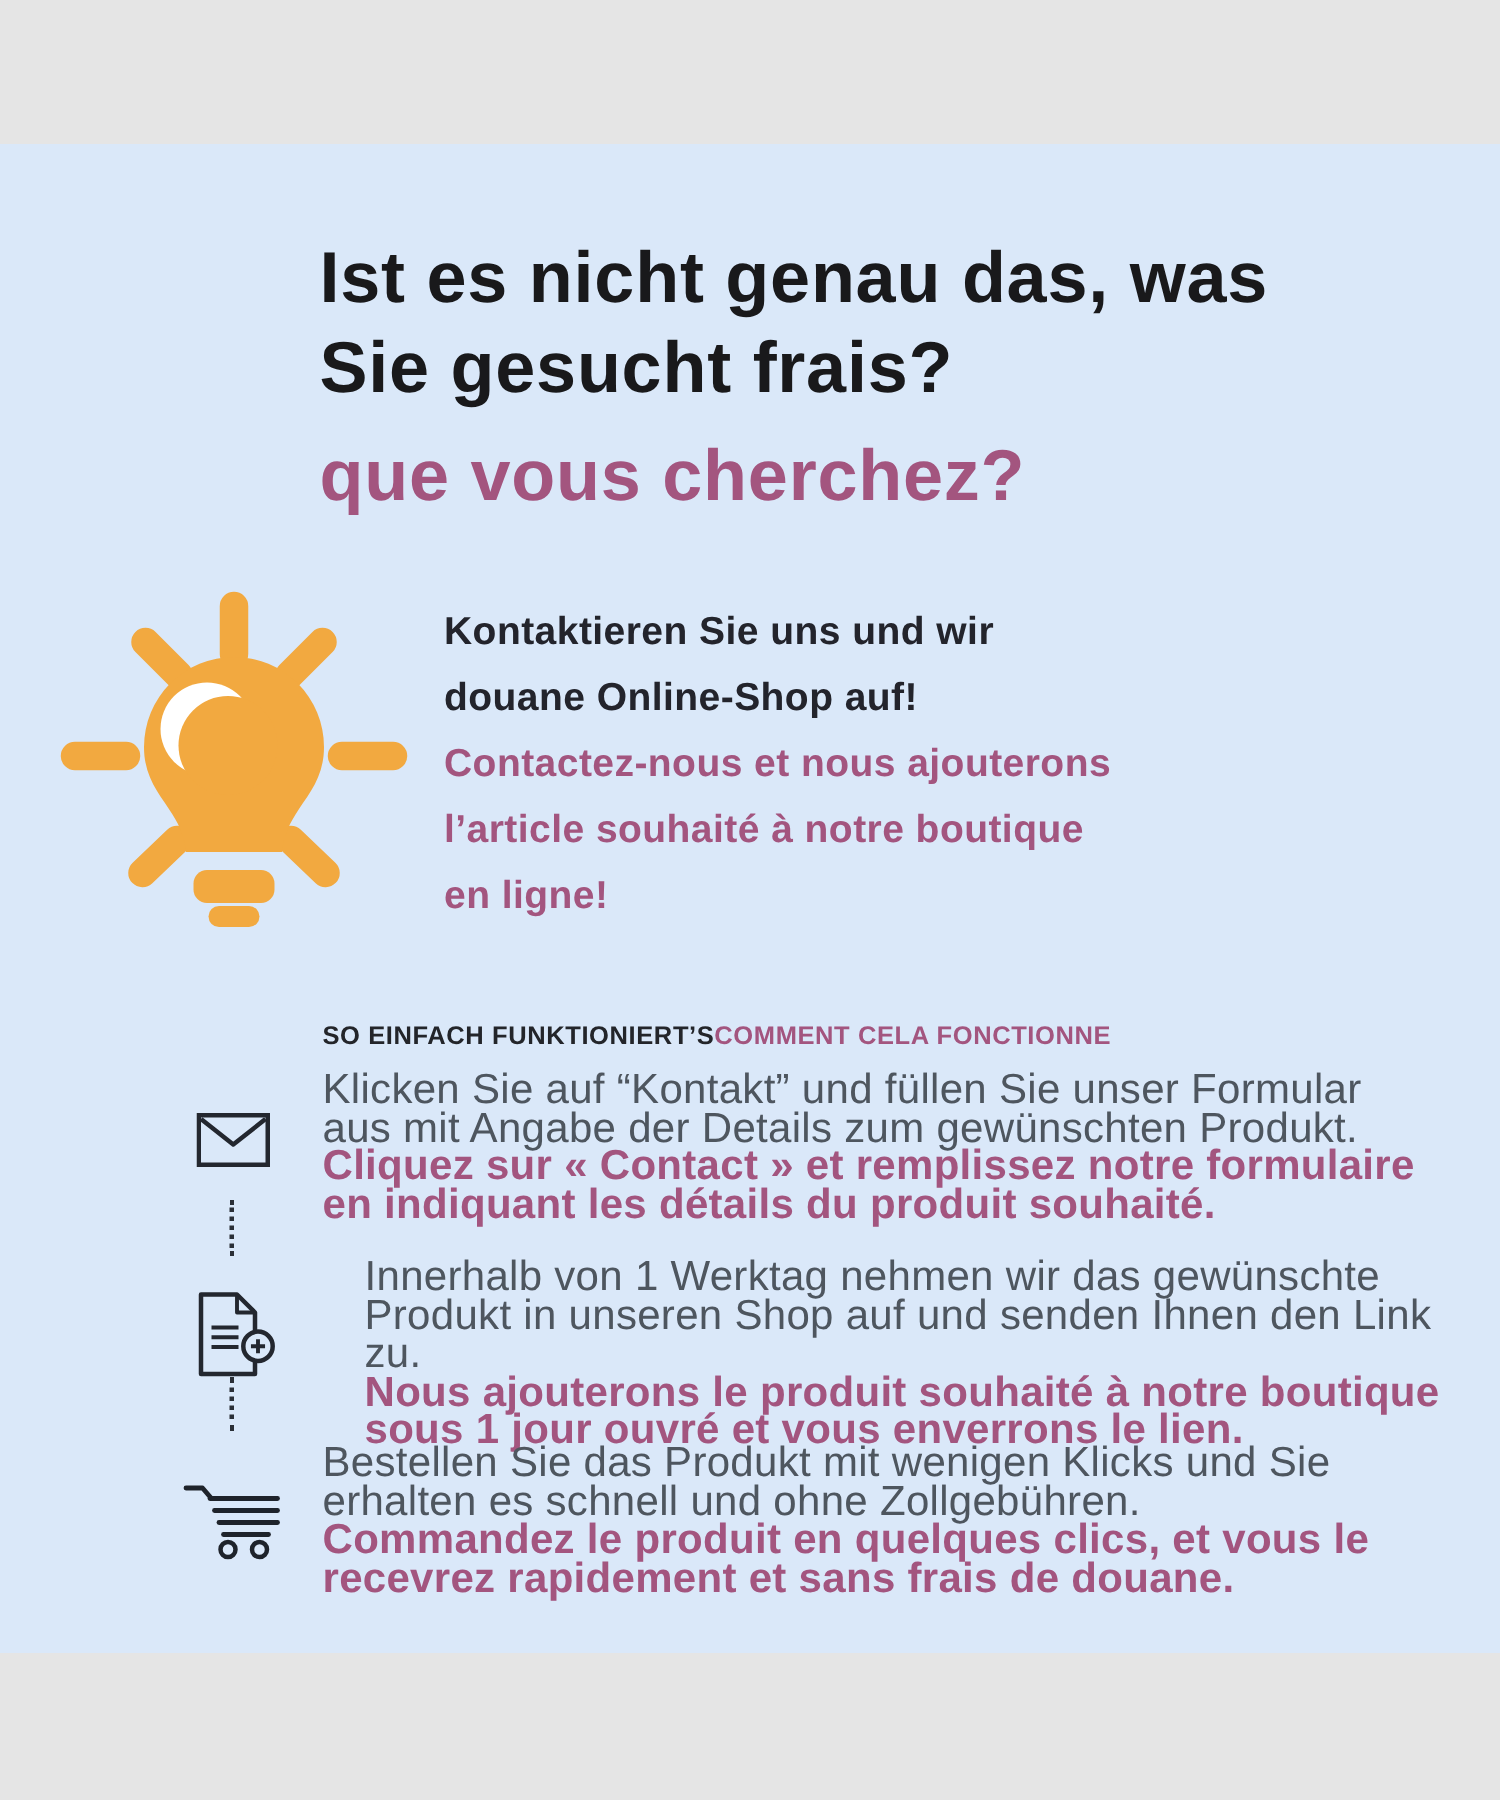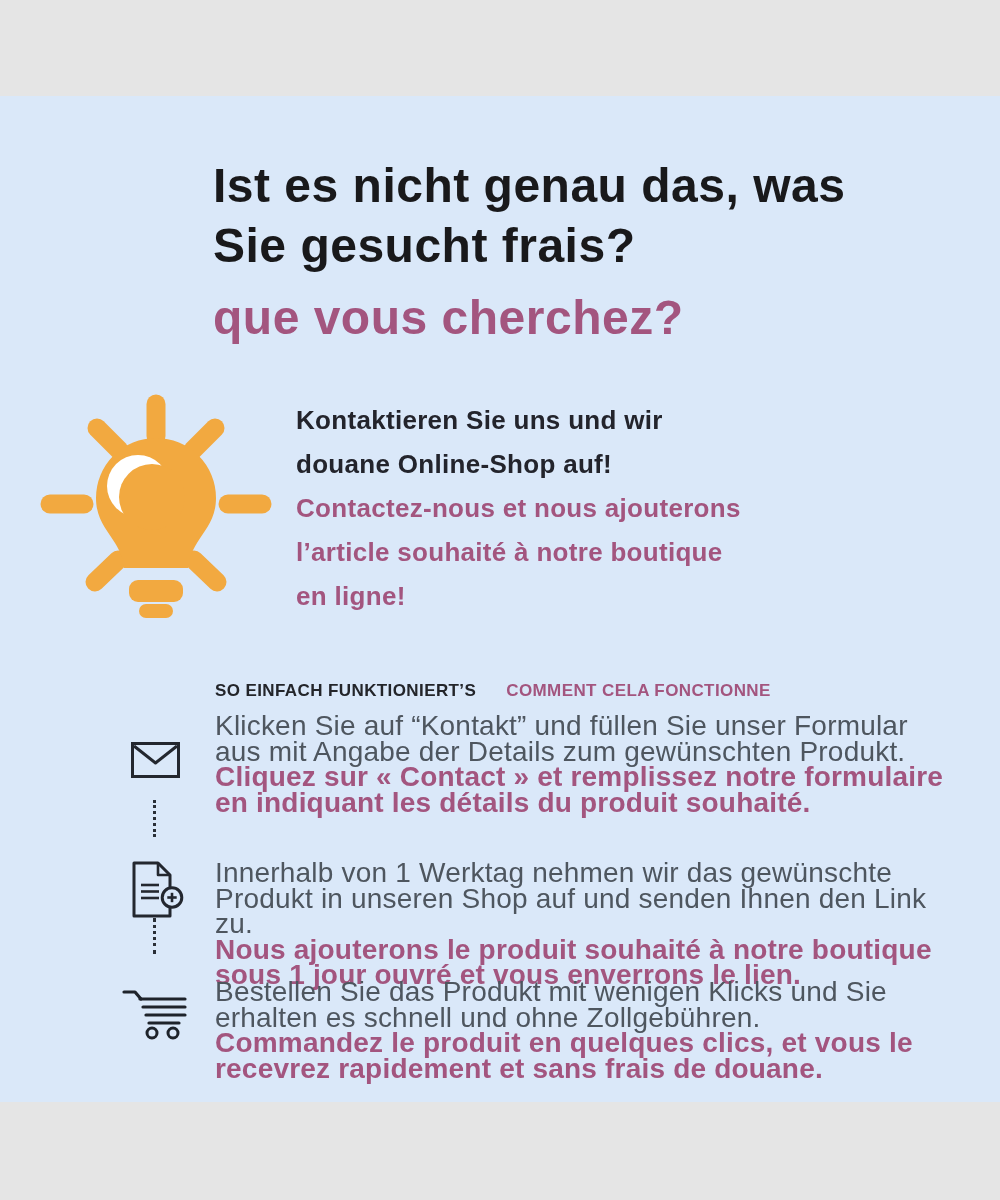--- a/index.html
+++ b/index.html
@@ -14,31 +14,31 @@
   .hero-de{top:124px;color:#19191B;}
   .hero-fr{top:248px;color:#A3557F;}
 
   .bulb-wrap{position:absolute;left:40px;top:390px;width:232px;height:238px;}
 
   .promo{position:absolute;left:296px;top:382px;font-weight:700;font-size:26px;line-height:44px;letter-spacing:0.3px;margin-top:16px;}
   .promo .line{display:block;white-space:nowrap;}
   .promo-de{color:#23242C;}
   .promo-fr{color:#A3557F;}
 
-  .hiw-label{position:absolute;left:215px;top:681px;display:flex;gap:30px;font-weight:700;font-size:17px;letter-spacing:0.4px;}
+  .hiw-label{position:absolute;left:215px;top:681px;display:flex;font-weight:700;font-size:17px;letter-spacing:0.4px;}
   .hiw-label .de{color:#23252A;}
   .hiw-label .fr{color:#A3557F;}
 
   .step{position:absolute;left:215px;width:745px;}
   .step p{margin:0;font-size:28px;line-height:25.5px;letter-spacing:0.2px;}
   .step .de{font-weight:400;color:#4E565F;}
   .step .fr{font-weight:700;color:#A3557F;}
   .step-1{top:713px;}
-  .step-2{top:860px;}
-  .step-3{top:962px;margin-top:17px;}
+  .step-2{top:838px;margin-left:28px;}
+  .step-3{top:962px;}
 
   .icon{position:absolute;}
   .icon-envelope{left:131px;top:742px;}
   .icon-document{left:132px;top:861px;}
   .icon-cart{left:121px;top:988px;}
   .dots{position:absolute;left:153px;width:0;border-left:3px dotted #2A2F37;}
   .dots-1{top:800px;height:37px;}
   .dots-2{top:918px;height:36px;}
 </style>
 </head>

